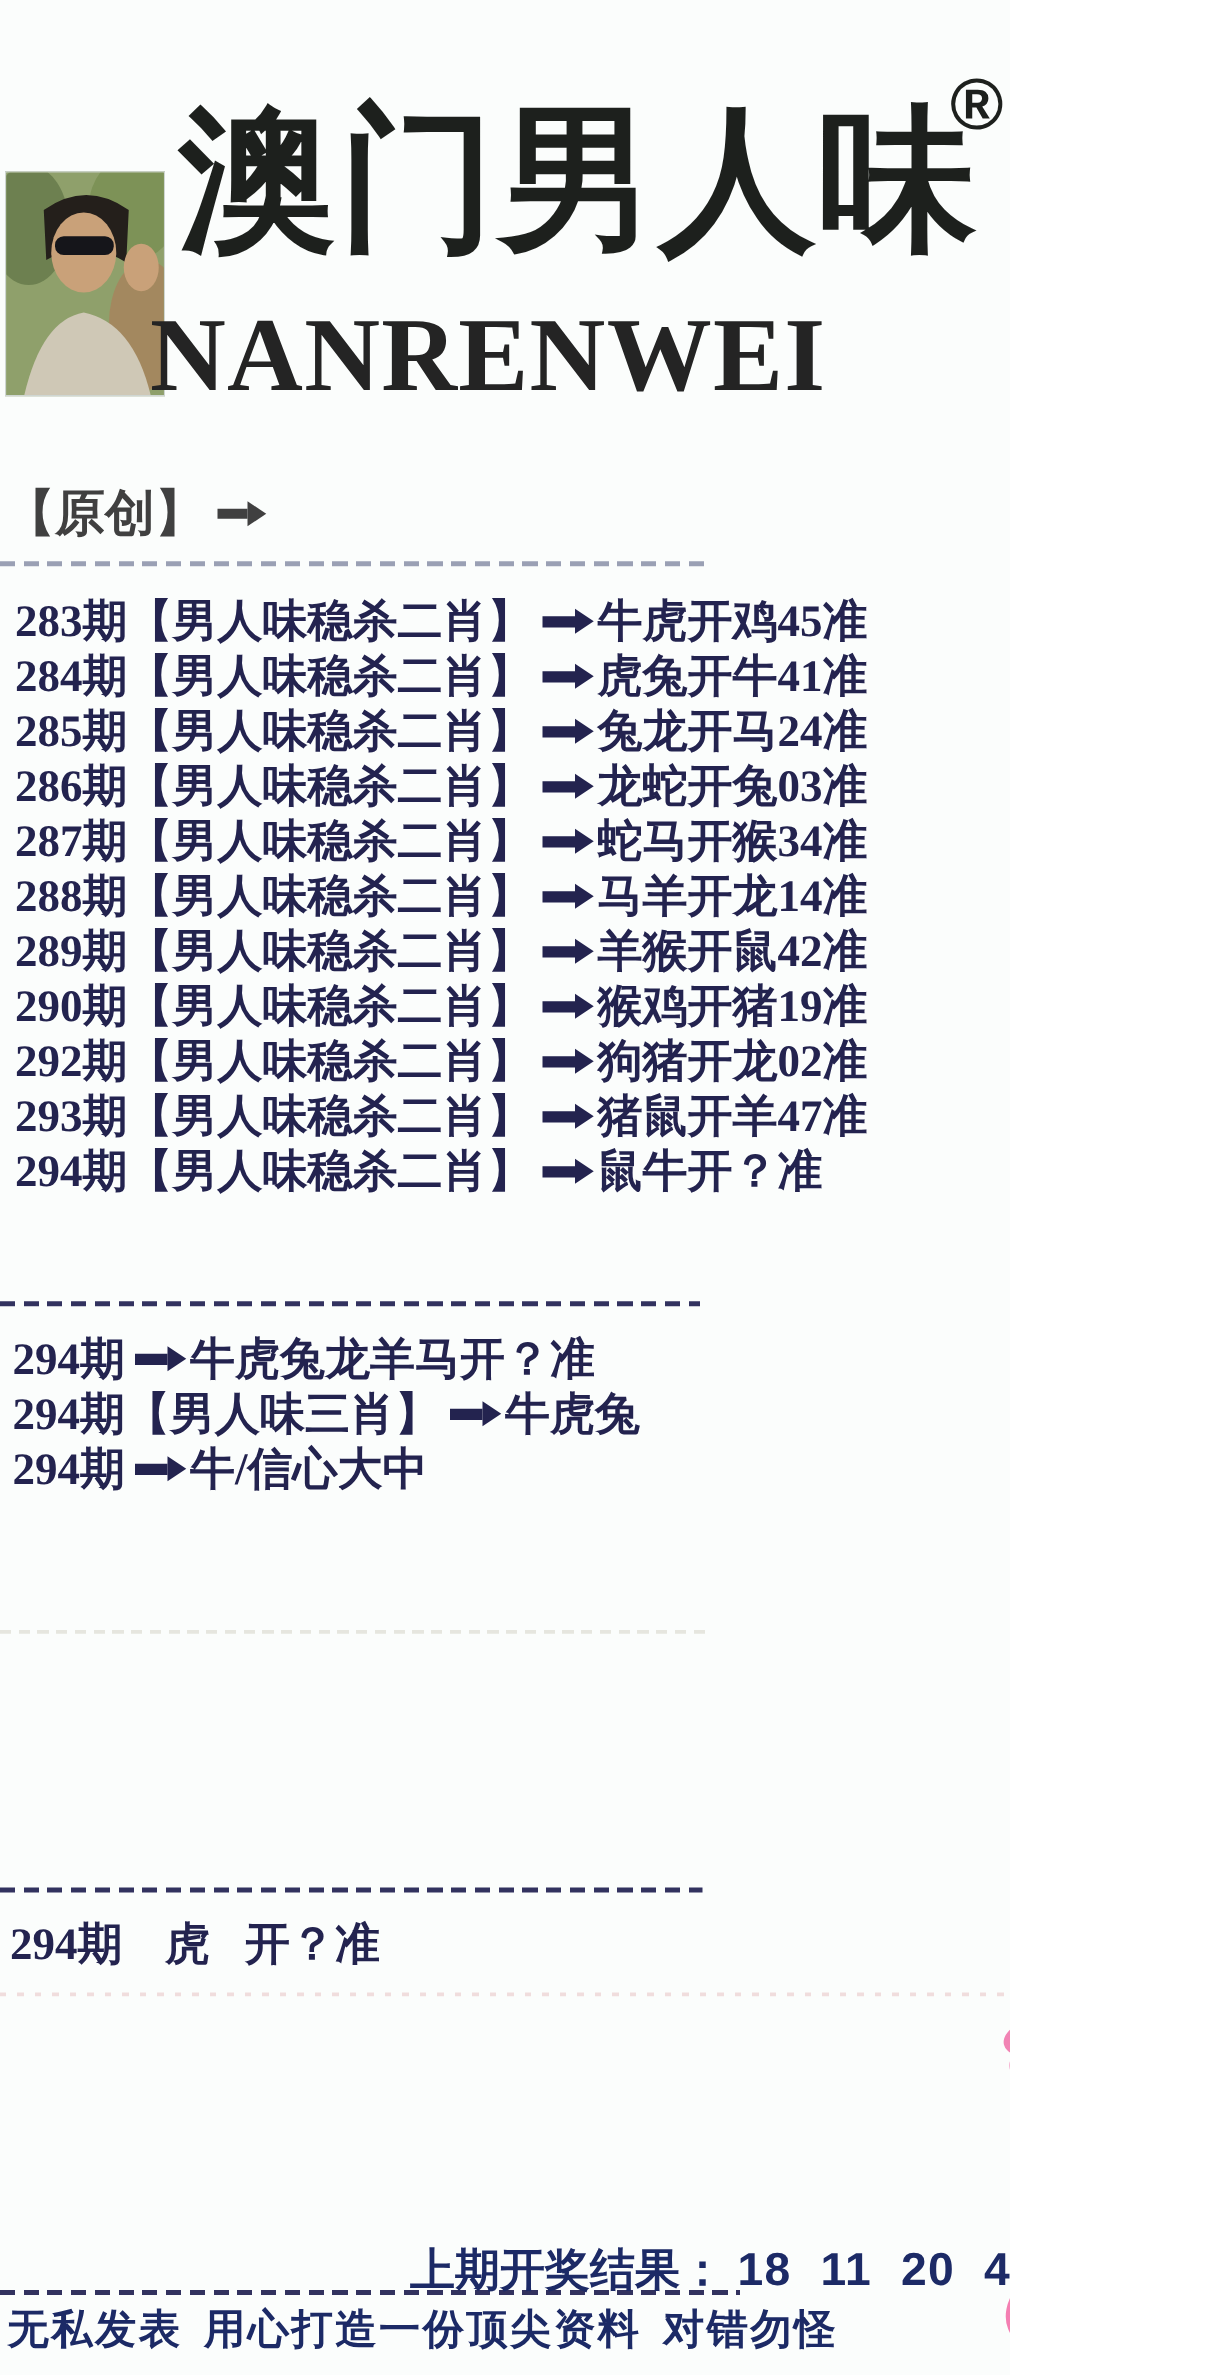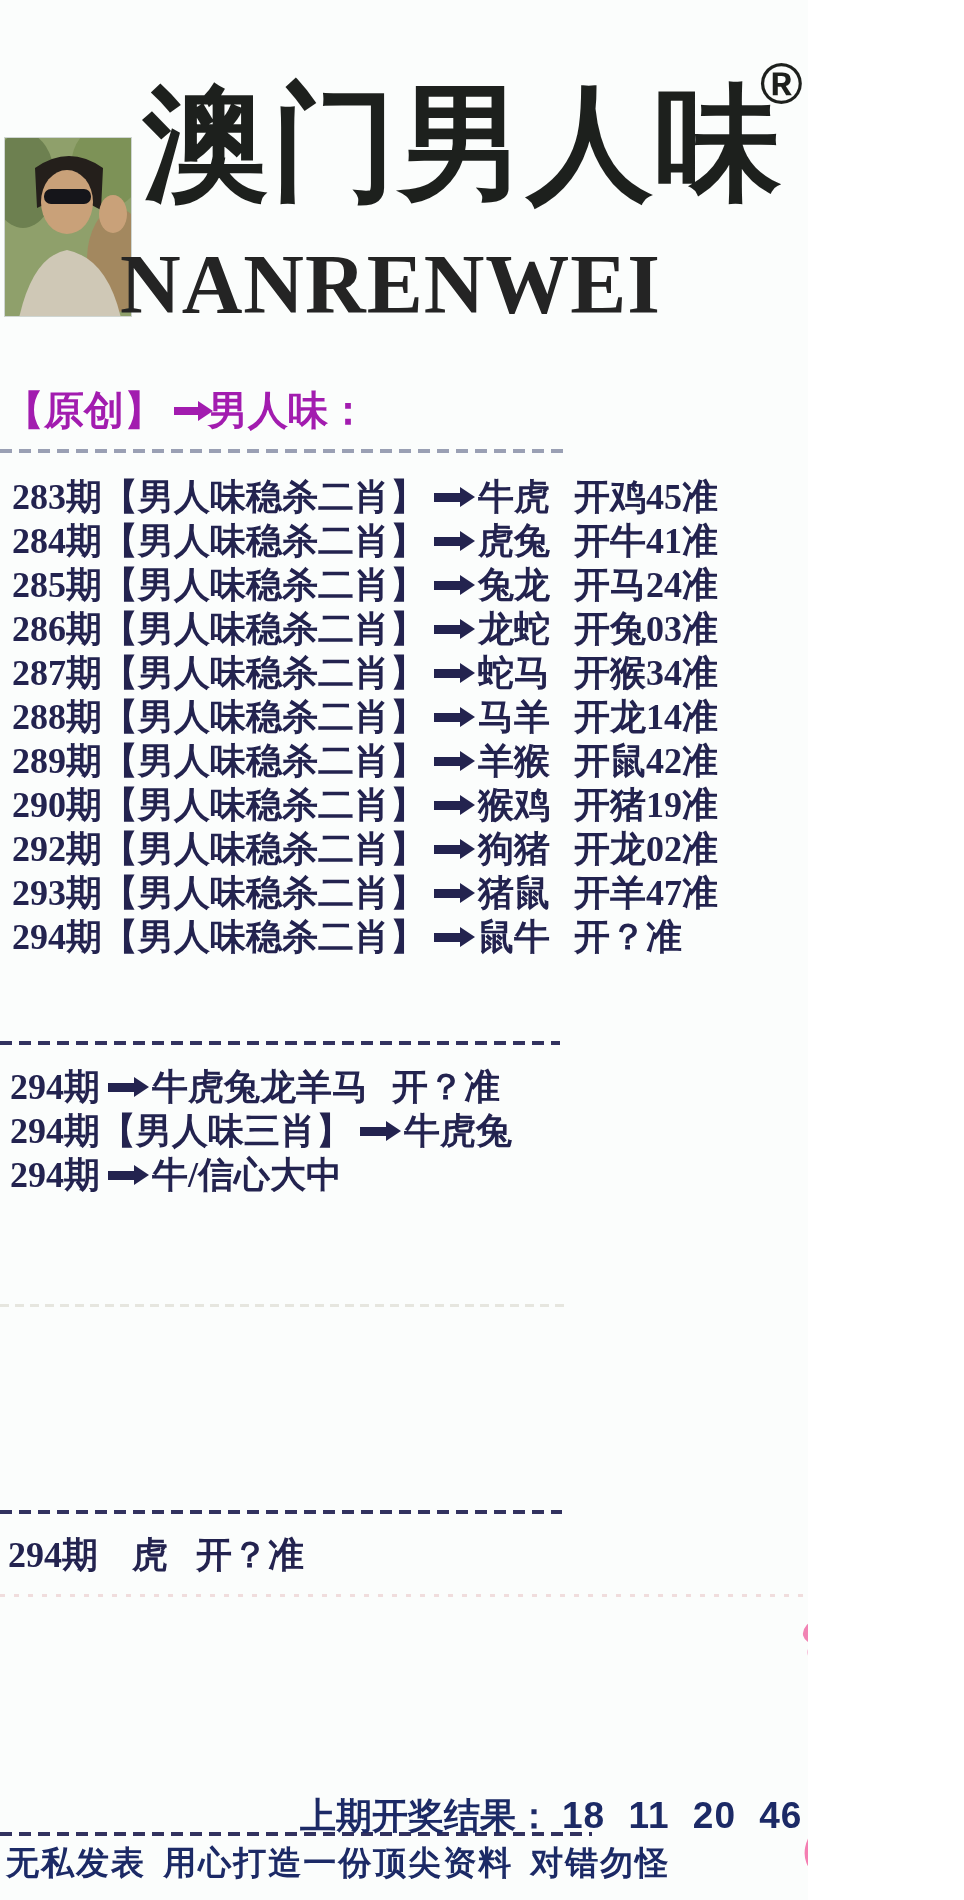--- a/index.html
+++ b/index.html
@@ -24,21 +24,21 @@
   }
   .subtitle{
     position:absolute;left:120px;top:236px;
     font-family:"Liberation Serif","DejaVu Serif",serif;
     font-size:84px;font-weight:700;letter-spacing:1px;color:#242424;white-space:nowrap;
   }
   
   .origin{
     position:absolute;left:4px;top:383px;display:flex;align-items:center;
     font-family:"Liberation Serif","DejaVu Serif",serif;
-    font-size:40px;font-weight:700;color:#a21caf;white-space:nowrap;text-align:center;
+    font-size:40px;font-weight:700;color:#404040;white-space:nowrap;text-align:center;
   }
   
   .dash{position:absolute;height:4px;}
   .dash-light{background:repeating-linear-gradient(90deg,#9aa0b4 0 12px,transparent 12px 19px);}
   .dash-dark{background:repeating-linear-gradient(90deg,#32325f 0 12px,transparent 12px 19px);}
   .dash1{left:0;top:449px;width:566px;}
   .dash2{left:0;top:1041px;width:560px;}
   .dash3{left:0;top:1510px;width:562px;}
   .dash4{left:0;top:1832px;width:592px;}
   .faint1{left:0;top:1304px;width:566px;height:3px;
@@ -49,21 +49,21 @@
   .list{position:absolute;}
   .list-main{left:12px;top:475px;}
   .list-zodiac{left:10px;top:1065px;}
   .list-pingte{left:8px;top:1533px;}
   .row{
     height:44px;display:flex;align-items:center;white-space:nowrap;
     font-family:"Liberation Serif","DejaVu Serif",serif;
     font-size:36px;font-weight:700;color:#23234f;
   }
   .pick{margin-left:2px;}
-  .result{margin-left:24px;}
+  .result{}
   .gapped .pick{margin-left:34px;}
   .gapped .result{margin-left:28px;}
   
   .arrow{
     display:inline-block;position:relative;width:26px;height:9px;
     background:currentColor;margin:0 16px 0 8px;flex:0 0 auto;
   }
   .arrow::after{
     content:"";position:absolute;left:100%;top:50%;transform:translateY(-50%);
     border-left:15px solid;border-top:10px solid transparent;border-bottom:10px solid transparent;
@@ -75,21 +75,21 @@
   .watermark span{
     position:absolute;left:50%;top:50%;
     transform:translate(-50%,-50%) rotate(-90deg);
     white-space:nowrap;font-size:33px;font-weight:700;letter-spacing:2px;color:#5cb8d6;
   }
   
   .lastdraw{
     position:absolute;left:300px;top:1792px;display:flex;align-items:baseline;
     color:#1c2a66;white-space:nowrap;
   }
-  .ld-label{font-size:36px;font-weight:700;}
+  .ld-label{font-size:36px;font-weight:700;margin-left:28px;}
   .ld-nums{font-size:37px;font-weight:700;margin-left:10px;word-spacing:12px;letter-spacing:1px;}
   .slogan{
     position:absolute;left:6px;top:1841px;
     font-size:33px;font-weight:700;letter-spacing:2px;word-spacing:6px;
     color:#1c2a66;white-space:nowrap;
   }
   
   .butterfly-small{position:absolute;left:792px;top:1602px;width:86px;height:86px;}
   .butterfly-large{position:absolute;left:792px;top:1668px;width:190px;height:235px;}
 </style>
@@ -111,21 +111,20 @@
       <ellipse cx="108" cy="76" rx="14" ry="19" fill="#c9a179"></ellipse>
     </svg>
   </div>
   <div class="title">澳门男人味</div>
   <div class="reg">®</div>
   <div class="subtitle">NANRENWEI</div>
 
   <div class="origin">
     <span>【原创】</span>
     <span class="arrow"></span>
-    <span>男人味：</span>
   </div>
   <div class="dash dash-light dash1"></div>
 
   <div class="list list-main">
       <div class="row">
         <span class="period">283期</span>
         <span class="label">【男人味稳杀二肖】</span>
         <span class="arrow"></span>
         <span class="pick">牛虎</span>
         <span class="result">开鸡45准</span>

